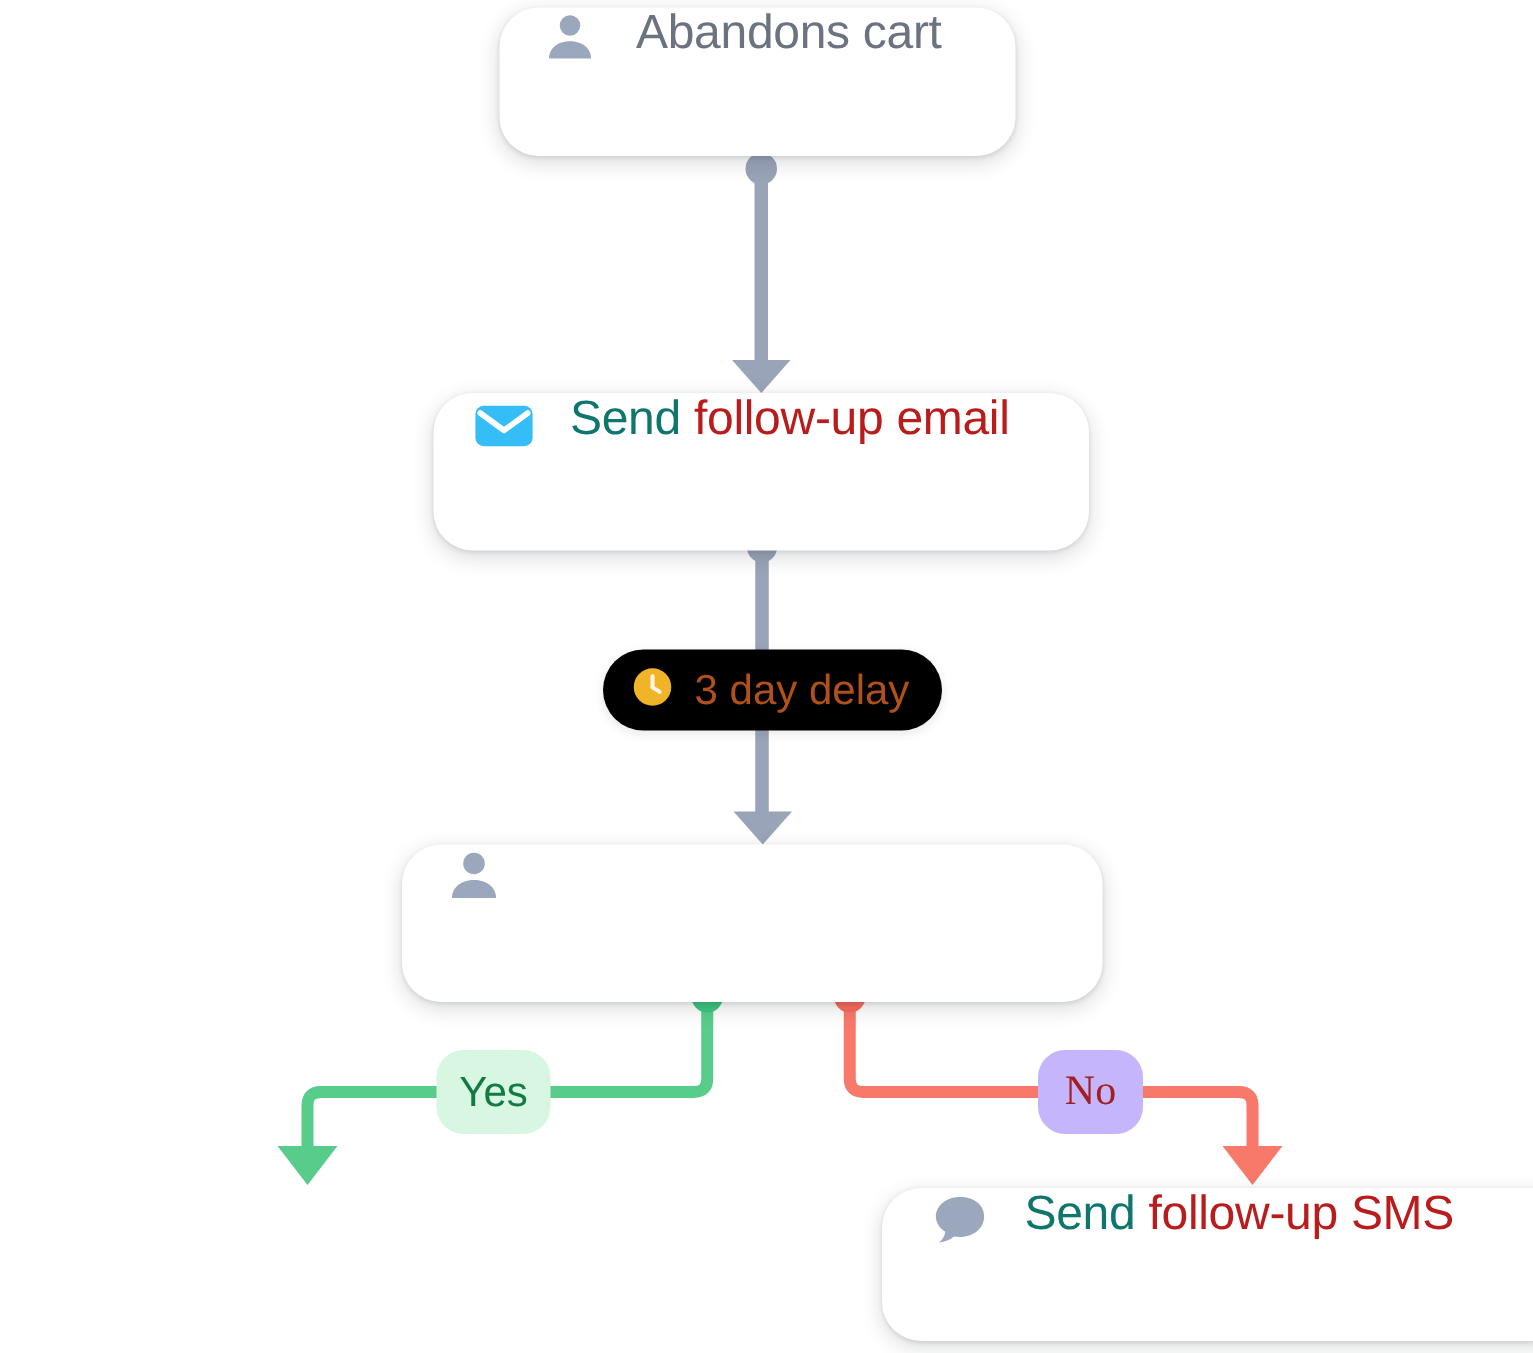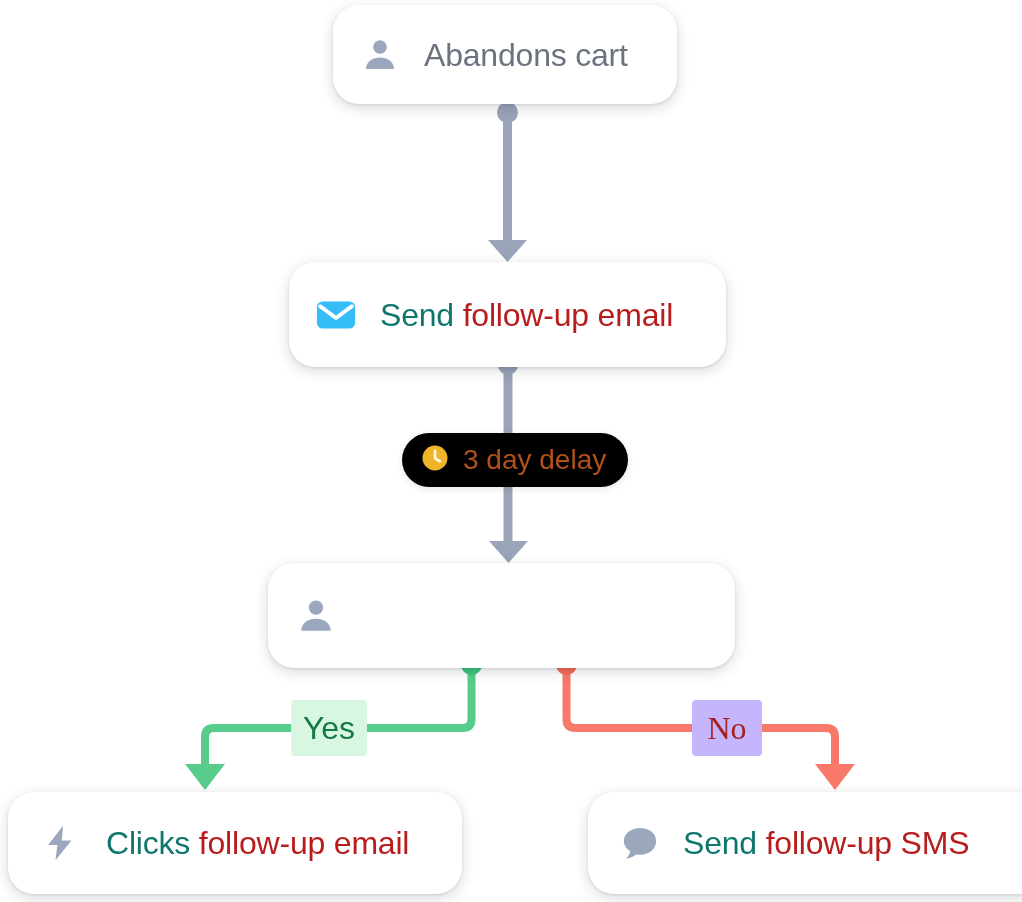--- a/index.html
+++ b/index.html
@@ -27,21 +27,21 @@
     width: 1022px;
     height: 902px;
     z-index: 1;
   }
 
   
   .node {
     position: absolute;
     z-index: 3;
     display: flex;
-    align-items: center;
+    align-items: flex-start;
     background: #ffffff;
     border-radius: 26px;
     box-sizing: border-box;
     box-shadow: 0 4px 14px rgba(17, 24, 39, 0.16),
                 0 1px 3px rgba(17, 24, 39, 0.10);
   }
   .node .icon-wrap {
     display: flex;
     align-items: center;
     justify-content: center;
@@ -101,22 +101,22 @@
   }
 
   
   .branch-pill {
     position: absolute;
     z-index: 3;
     display: flex;
     align-items: center;
     justify-content: center;
     height: 56px;
-    border-radius: 4px;
-    font-size: 32px;
+    border-radius: 18px;
+    font-size: 28px;
     line-height: 1;
   }
   #pill-yes {
     left: 291px; top: 700px; width: 76px;
     background: #d8f7e2;
     color: #137a43;
   }
   #pill-no {
     left: 692px; top: 700px; width: 70px;
     background: #c4b5fd;
@@ -211,30 +211,20 @@
     </span>
   </div>
 
   <div class="branch-pill" id="pill-yes">
     <span>Yes</span>
   </div>
   <div class="branch-pill" id="pill-no">
     <span>No</span>
   </div>
 
-  <div class="node" id="node-clicks-email">
-    <span class="icon-wrap">
-      <svg width="42" height="42" viewBox="0 0 24 24">
-        <path d="M13.8 2.2 L5.2 13.1 h5.3 L9.4 21.8 L18.6 10.6 h-5.6 z" fill="#9aa7bd"></path>
-      </svg>
-    </span>
-    <span class="label">
-      <span class="lead">Clicks </span><span class="accent">follow-up email</span>
-    </span>
-  </div>
 
   <div class="node" id="node-send-sms">
     <span class="icon-wrap">
       <svg width="42" height="42" viewBox="0 0 24 24">
         <path d="M12 3.4c-5.1 0-9.2 3.3-9.2 7.4 0 2.4 1.4 4.5 3.6 5.9
                  -0.2 1.5-1 3-2.4 4.1 2.3-0.2 4.3-1.1 5.7-2.3
                  0.7 0.1 1.5 0.2 2.3 0.2 5.1 0 9.2-3.3 9.2-7.9
                  S17.1 3.4 12 3.4z" fill="#9aa7bd"></path>
       </svg>
     </span>

